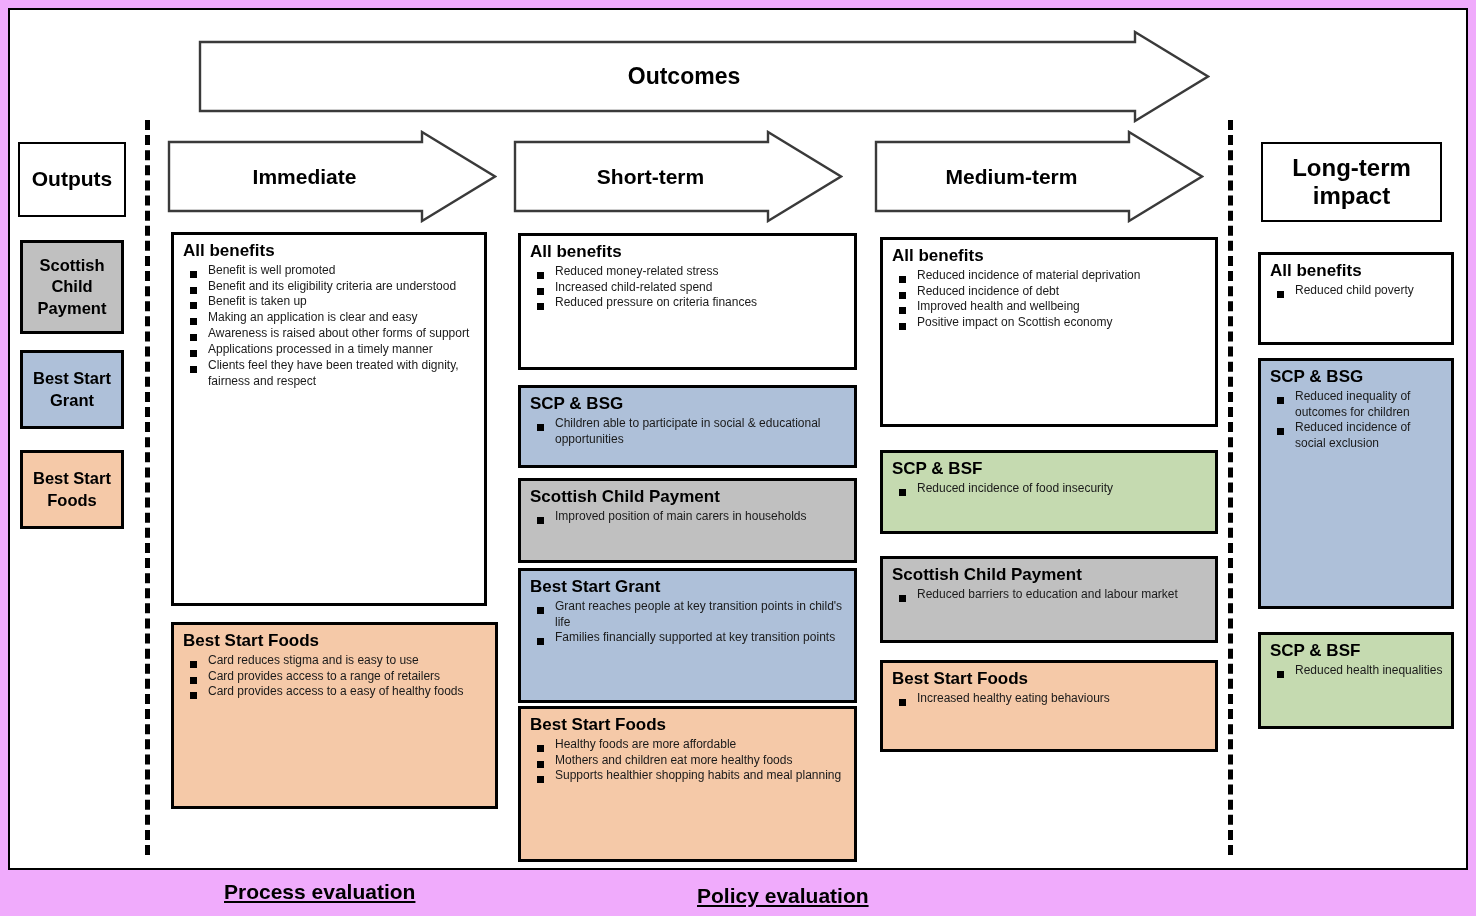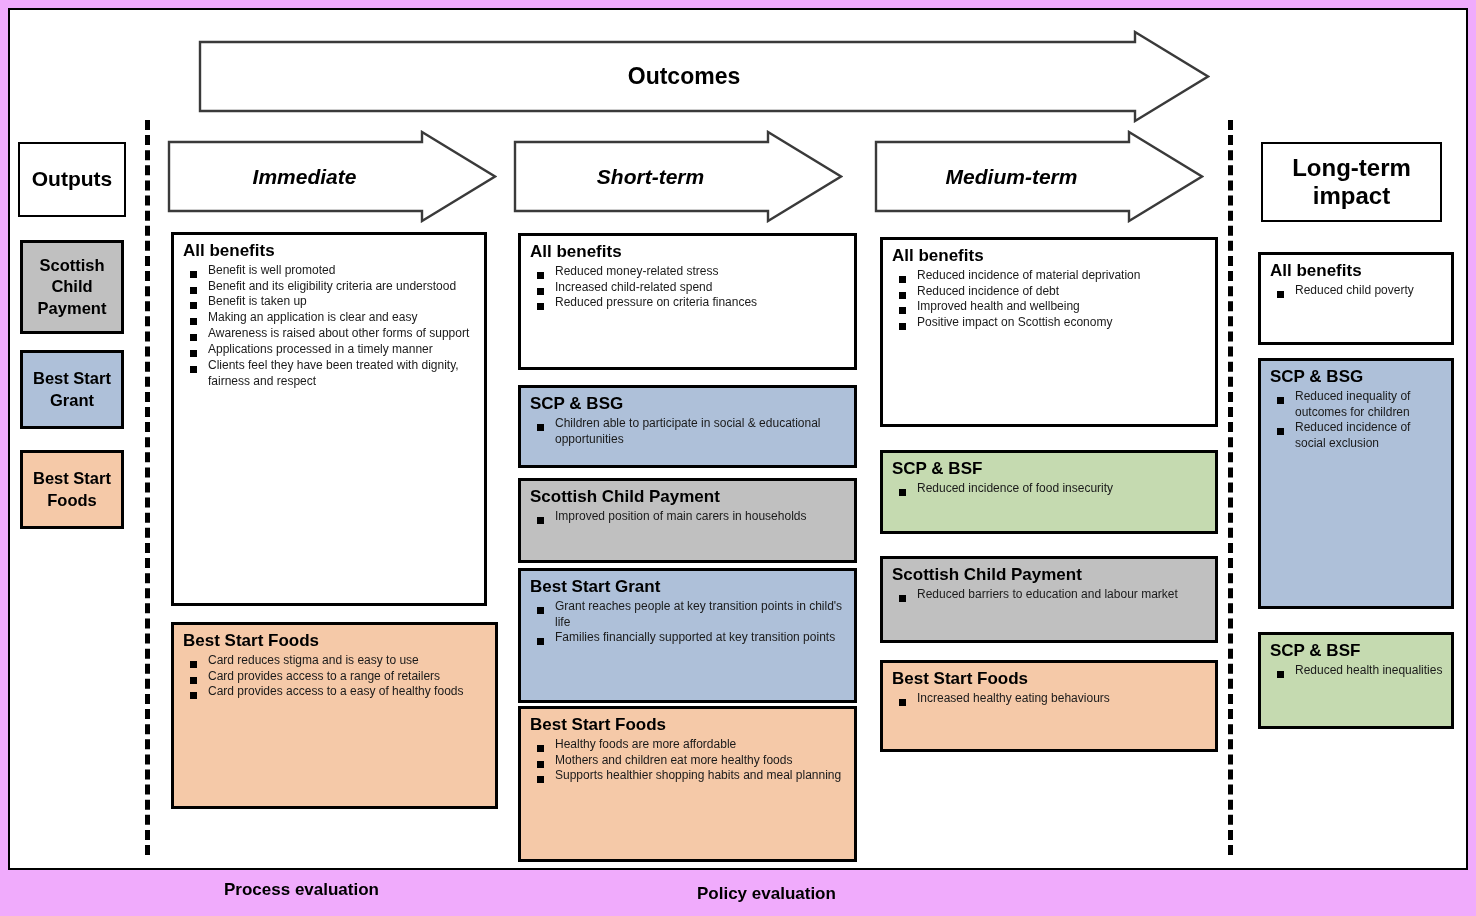--- a/index.html
+++ b/index.html
@@ -43,21 +43,21 @@
     top: 0; left: 0;
     width: 100%; height: 100%;
     display: flex;
     align-items: center;
     justify-content: center;
     font-weight: bold;
     color: #000;
     pointer-events: none;
   }
   #outcomes-arrow .arrow-label { font-size: 23px; padding-right: 40px; }
-  .phase-arrow .arrow-label { font-size: 21px; padding-right: 55px; font-style: italic; }
+  .phase-arrow .arrow-label { font-size: 21px; padding-right: 55px; }
 
   
   .box {
     position: absolute;
     border: 3px solid #000;
     background: #ffffff;
   }
   .box.thin { border-width: 2px; }
 
   .hdr-box {
@@ -116,23 +116,24 @@
   .fill-white  { background: #ffffff; }
   .fill-grey   { background: #c0c0c0; }
   .fill-blue   { background: #aec0d9; }
   .fill-orange { background: #f5c9a8; }
   .fill-green  { background: #c5dab0; }
 
   
   .caption {
     position: absolute;
     font-weight: bold;
-    font-size: 17px;
+    font-size: 21px;
     color: #000;
     white-space: nowrap;
+    text-decoration: underline;
   }
 </style>
 </head>
 <body>
 
 <div id="page">
 
   <div id="outer-frame"></div>
 
   <div class="dashed-divider" style="left:145px; top:120px; height:735px;"></div>

